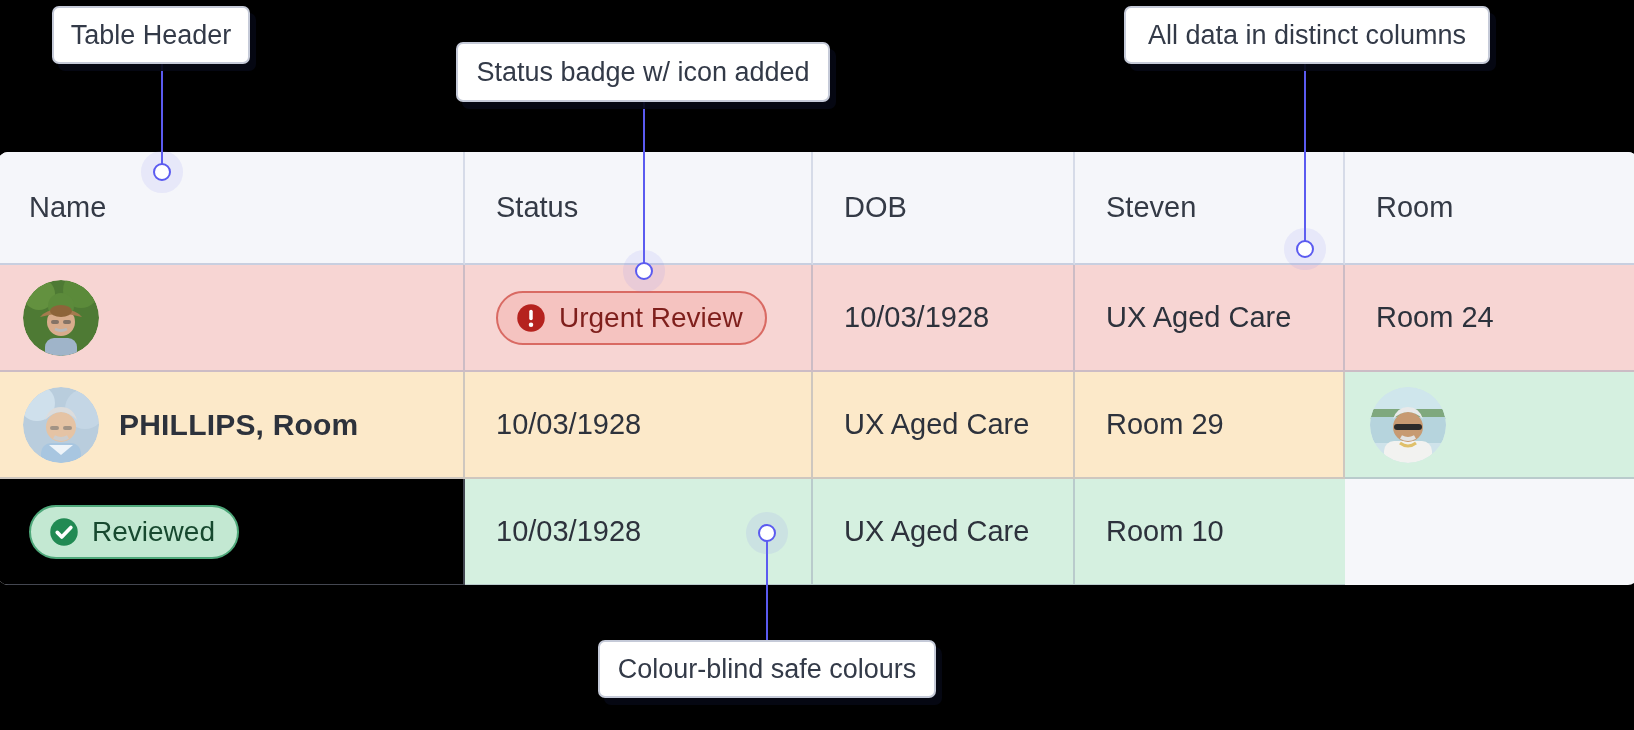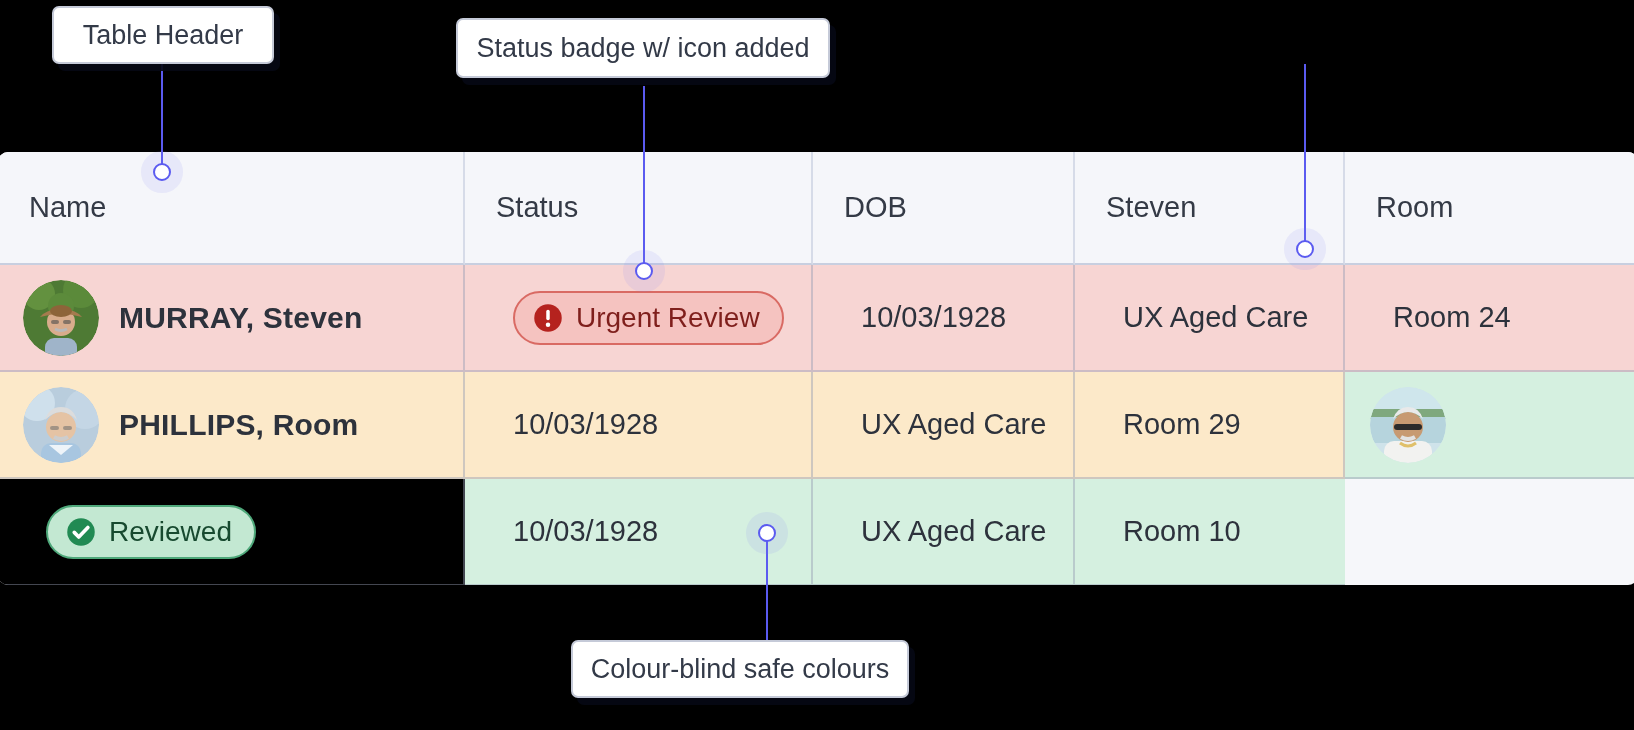--- a/index.html
+++ b/index.html
@@ -50,21 +50,21 @@
     border-right: 2px solid #d6dbe8;
     border-bottom: 2px solid #c8cfe0;
   }
   .hdr-cell:last-child { border-right: none; }
 
   
   .cell {
     height: 107px;
     display: flex;
     align-items: center;
-    padding-left: 48px;
+    padding-left: 31px;
     font-size: 29px;
     color: #2d323c;
     border-right: 2px solid rgba(150,158,180,.45);
     border-bottom: 2px solid rgba(150,158,180,.45);
   }
   .cell:last-child { border-right: none; }
 
   .name-cell { gap: 20px; padding-left: 25px; }
   .name-text { font-weight: 700; font-size: 30px; letter-spacing: .2px; color: #2d323c; }
 
@@ -165,21 +165,20 @@
               <rect x="22" y="58" width="32" height="22" rx="9" fill="#9fb4c9"></rect>
               <circle cx="38" cy="42" r="14" fill="#d8ac8c"></circle>
               <path d="M20 34 q18 -11 36 0 l3 3 q-21 -6 -42 0z" fill="#a57b4e"></path>
               <ellipse cx="38" cy="31" rx="11" ry="6" fill="#8d6439"></ellipse>
               <rect x="28" y="40" width="8" height="4" rx="2" fill="#4c4c4c" opacity=".6"></rect>
               <rect x="40" y="40" width="8" height="4" rx="2" fill="#4c4c4c" opacity=".6"></rect>
               <path d="M32 49 q6 3 12 0" stroke="#b9b9b9" stroke-width="3" fill="none"></path>
             </g>
             </svg>
         </span>
-        <span class="name-text">MURRAY, Steven</span>
       </div>
       <div class="cell row-urgent" style="background:#f7d5d3">
         <span class="badge badge-urgent">
           <svg class="bicon" viewBox="0 0 24 24">
             <circle cx="12" cy="12" r="11" fill="#b5221e"></circle>
             <rect x="10.6" y="5.4" width="2.8" height="8.4" rx="1.4" fill="#ffffff"></rect>
             <circle cx="12" cy="17.4" r="1.8" fill="#ffffff"></circle>
           </svg>
           <span>Urgent Review</span>
         </span>
@@ -249,32 +248,35 @@
         </span>
       </div>
       <div class="cell row-ok" style="background:#d5f0e0">10/03/1928</div>
       <div class="cell row-ok" style="background:#d5f0e0">UX Aged Care</div>
       <div class="cell row-ok" style="background:#d5f0e0">Room 10</div>
     </div>
   </div>
 
   <div class="connector" style="left:161px; top:64px; height:110px;"></div>
   <div class="dot" style="left:153px; top:163px;"></div>
-  <div class="callout" style="left:52px; top:6px; width:222px; height:58px;">
+  <div class="callout" style="left:52px; top:6px; width:198px; height:58px;">
     <span>Table Header</span>
   </div>
 
   <div class="connector" style="left:643px; top:86px; height:188px;"></div>
   <div class="dot" style="left:635px; top:262px;"></div>
-  <div class="callout" style="left:456px; top:18px; width:374px; height:60px;">
+  <div class="callout" style="left:456px; top:42px; width:374px; height:60px;">
     <span>Status badge w/ icon added</span>
   </div>
 
   <div class="connector" style="left:1304px; top:64px; height:190px;"></div>
   <div class="dot" style="left:1296px; top:240px;"></div>
+  <div class="callout" style="left:1124px; top:6px; width:366px; height:58px;">
+    <span>All data in distinct columns</span>
+  </div>
 
   <div class="connector" style="left:766px; top:540px; height:106px;"></div>
   <div class="dot" style="left:758px; top:524px;"></div>
-  <div class="callout" style="left:571px; top:640px; width:338px; height:58px;">
+  <div class="callout" style="left:598px; top:640px; width:338px; height:58px;">
     <span>Colour-blind safe colours</span>
   </div>
 
 </div>
 
 </body></html>

